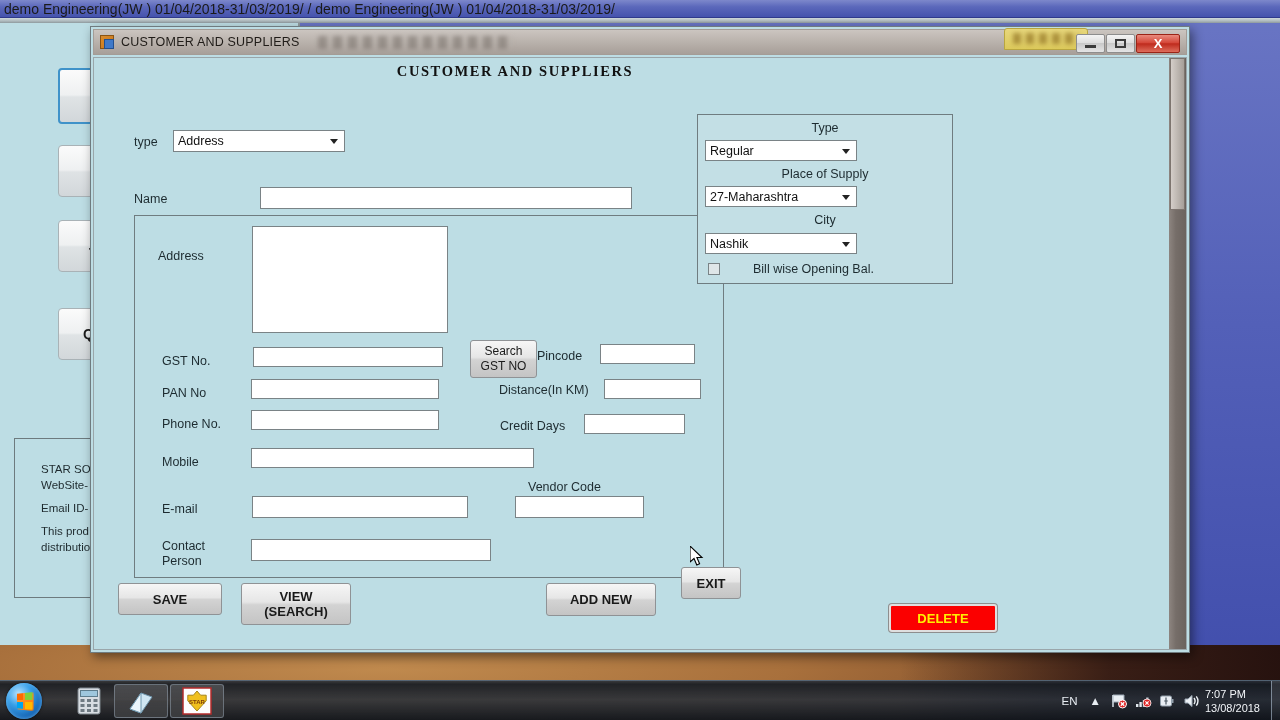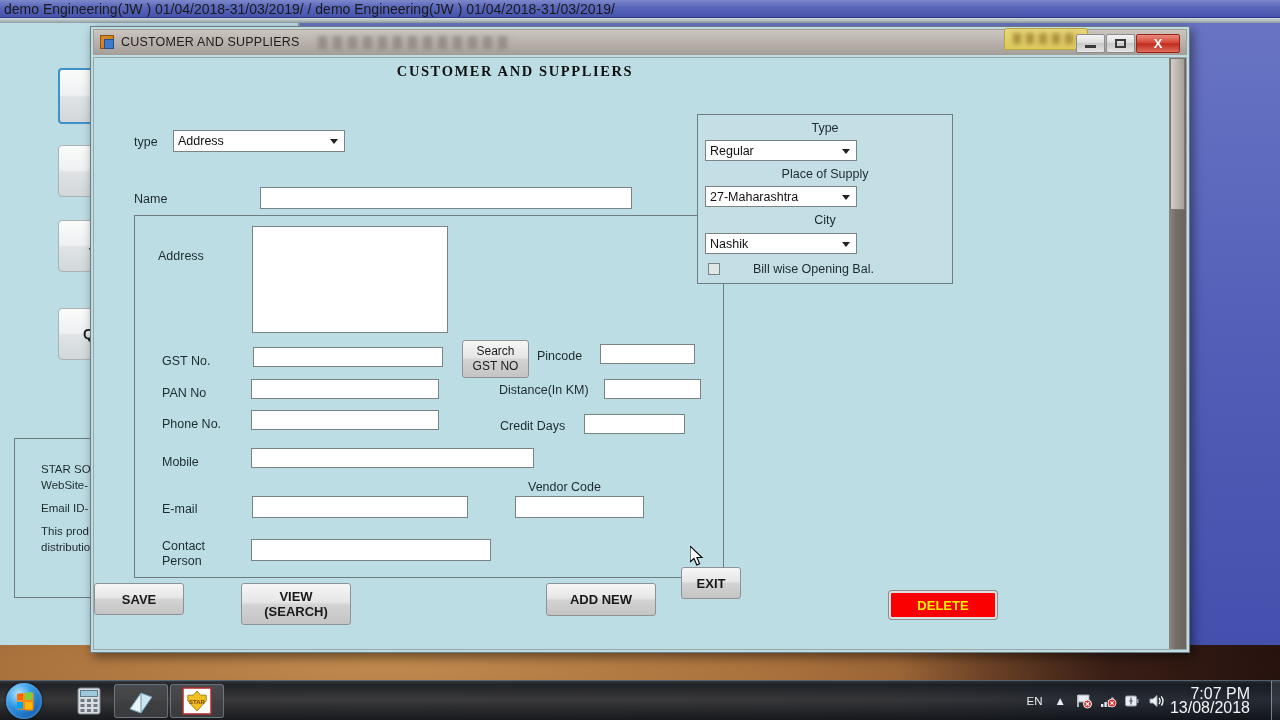--- a/index.html
+++ b/index.html
@@ -220,21 +220,21 @@
   .tb-item {
     position: absolute; top: 3px; height: 34px; width: 54px;
     border: 1px solid rgba(190,210,230,.35); border-radius: 3px;
     background: linear-gradient(180deg, rgba(255,255,255,.18) 0%, rgba(255,255,255,.05) 50%, rgba(255,255,255,.13) 100%);
     display:flex; align-items:center; justify-content:center;
   }
   .tb-item.flat { border-color: transparent; background: transparent; }
 
   #tray { position: absolute; right: 0; top: 0; height: 40px; display: flex; align-items: center; }
   #tray .t { margin: 0 6px; font-size: 11.5px; color: #e9eef3; }
-  #clock { text-align: right; line-height: 14px; font-size: 16px; color: #f2f5f8; margin-right: 30px; }
+  #clock { text-align: left; line-height: 14px; font-size: 11px; color: #f2f5f8; margin-right: 20px; }
   #showdesk {
     position: absolute; right: 0; top: 0; width: 9px; height: 40px;
     border-left: 1px solid rgba(200,220,240,.5);
     background: linear-gradient(180deg, rgba(255,255,255,.10), rgba(255,255,255,.02));
   }
 </style>
 </head>
 <body>
 
 <div id="desktop"></div>
@@ -309,21 +309,21 @@
     <div class="lbl" style="left:40px; top:134px;">Name</div>
     <input class="txt" style="left: 166px; top: 129px; width: 372px; height: 22px;" value="">
 
     <div class="groupbox" style="left:40px; top:157px; width:590px; height:363px;"></div>
 
     <div class="lbl" style="left:64px; top:191px;">Address</div>
     <textarea class="txt" style="left: 158px; top: 168px; width: 196px; height: 107px; resize: none;"></textarea>
 
     <div class="lbl" style="left:68px; top:296px;">GST No.</div>
     <input class="txt" style="left: 159px; top: 289px; width: 190px; height: 20px;" value="">
-    <div class="btn small" style="left:368px; top:282px; width:67px; height:38px; flex-direction:column;">
+    <div class="btn small" style="left:376px; top:282px; width:67px; height:38px; flex-direction:column;">
       <span>Search</span>
       <span>GST NO</span>
     </div>
     <div class="lbl" style="left:443px; top:291px;">Pincode</div>
     <input class="txt" style="left: 506px; top: 286px; width: 95px; height: 20px;" value="">
 
     <div class="lbl" style="left:68px; top:328px;">PAN No</div>
     <input class="txt" style="left: 157px; top: 321px; width: 188px; height: 20px;" value="">
     <div class="lbl" style="left:405px; top:325px;">Distance(In KM)</div>
     <input class="txt" style="left: 510px; top: 321px; width: 97px; height: 20px;" value="">
@@ -364,39 +364,39 @@
 
     <div class="lbl" style="left:603px; top:155px; width:256px; text-align:center;">City</div>
     <div class="combo" style="left:611px; top:175px; width:152px; height:21px;">
       <span>Nashik</span>
       <i class="caret"></i>
     </div>
 
     <div class="chk" style="left:614px; top:205px;"></div>
     <div class="lbl" style="left:631px; top:204px;margin-left:28px;">Bill wise Opening Bal.</div>
 
-    <div class="btn" style="left:0; top:525px; width:90px; height:32px;">
+    <div class="btn" style="left:24px; top:525px; width:104px; height:32px;">
       <span>SAVE</span>
     </div>
 
     <div class="btn" style="left:147px; top:525px; width:110px; height:42px; flex-direction:column;">
       <span>VIEW</span>
       <span>(SEARCH)</span>
     </div>
 
 
     <div class="btn" style="left:452px; top:525px; width:110px; height:33px;">
       <span>ADD NEW</span>
     </div>
 
     <div class="btn" style="left:587px; top:509px; width:60px; height:32px;">
       <span>EXIT</span>
     </div>
 
-    <div class="btn delete" style="left:795px; top:533px; width:108px; height:28px;">
+    <div class="btn delete" style="left:795px; top:546px; width:108px; height:28px;">
       <span>DELETE</span>
     </div>
 
 
     <div id="vscroll">
       <div id="vscroll-thumb"></div>
     </div>
   </div>
 </div>
 

